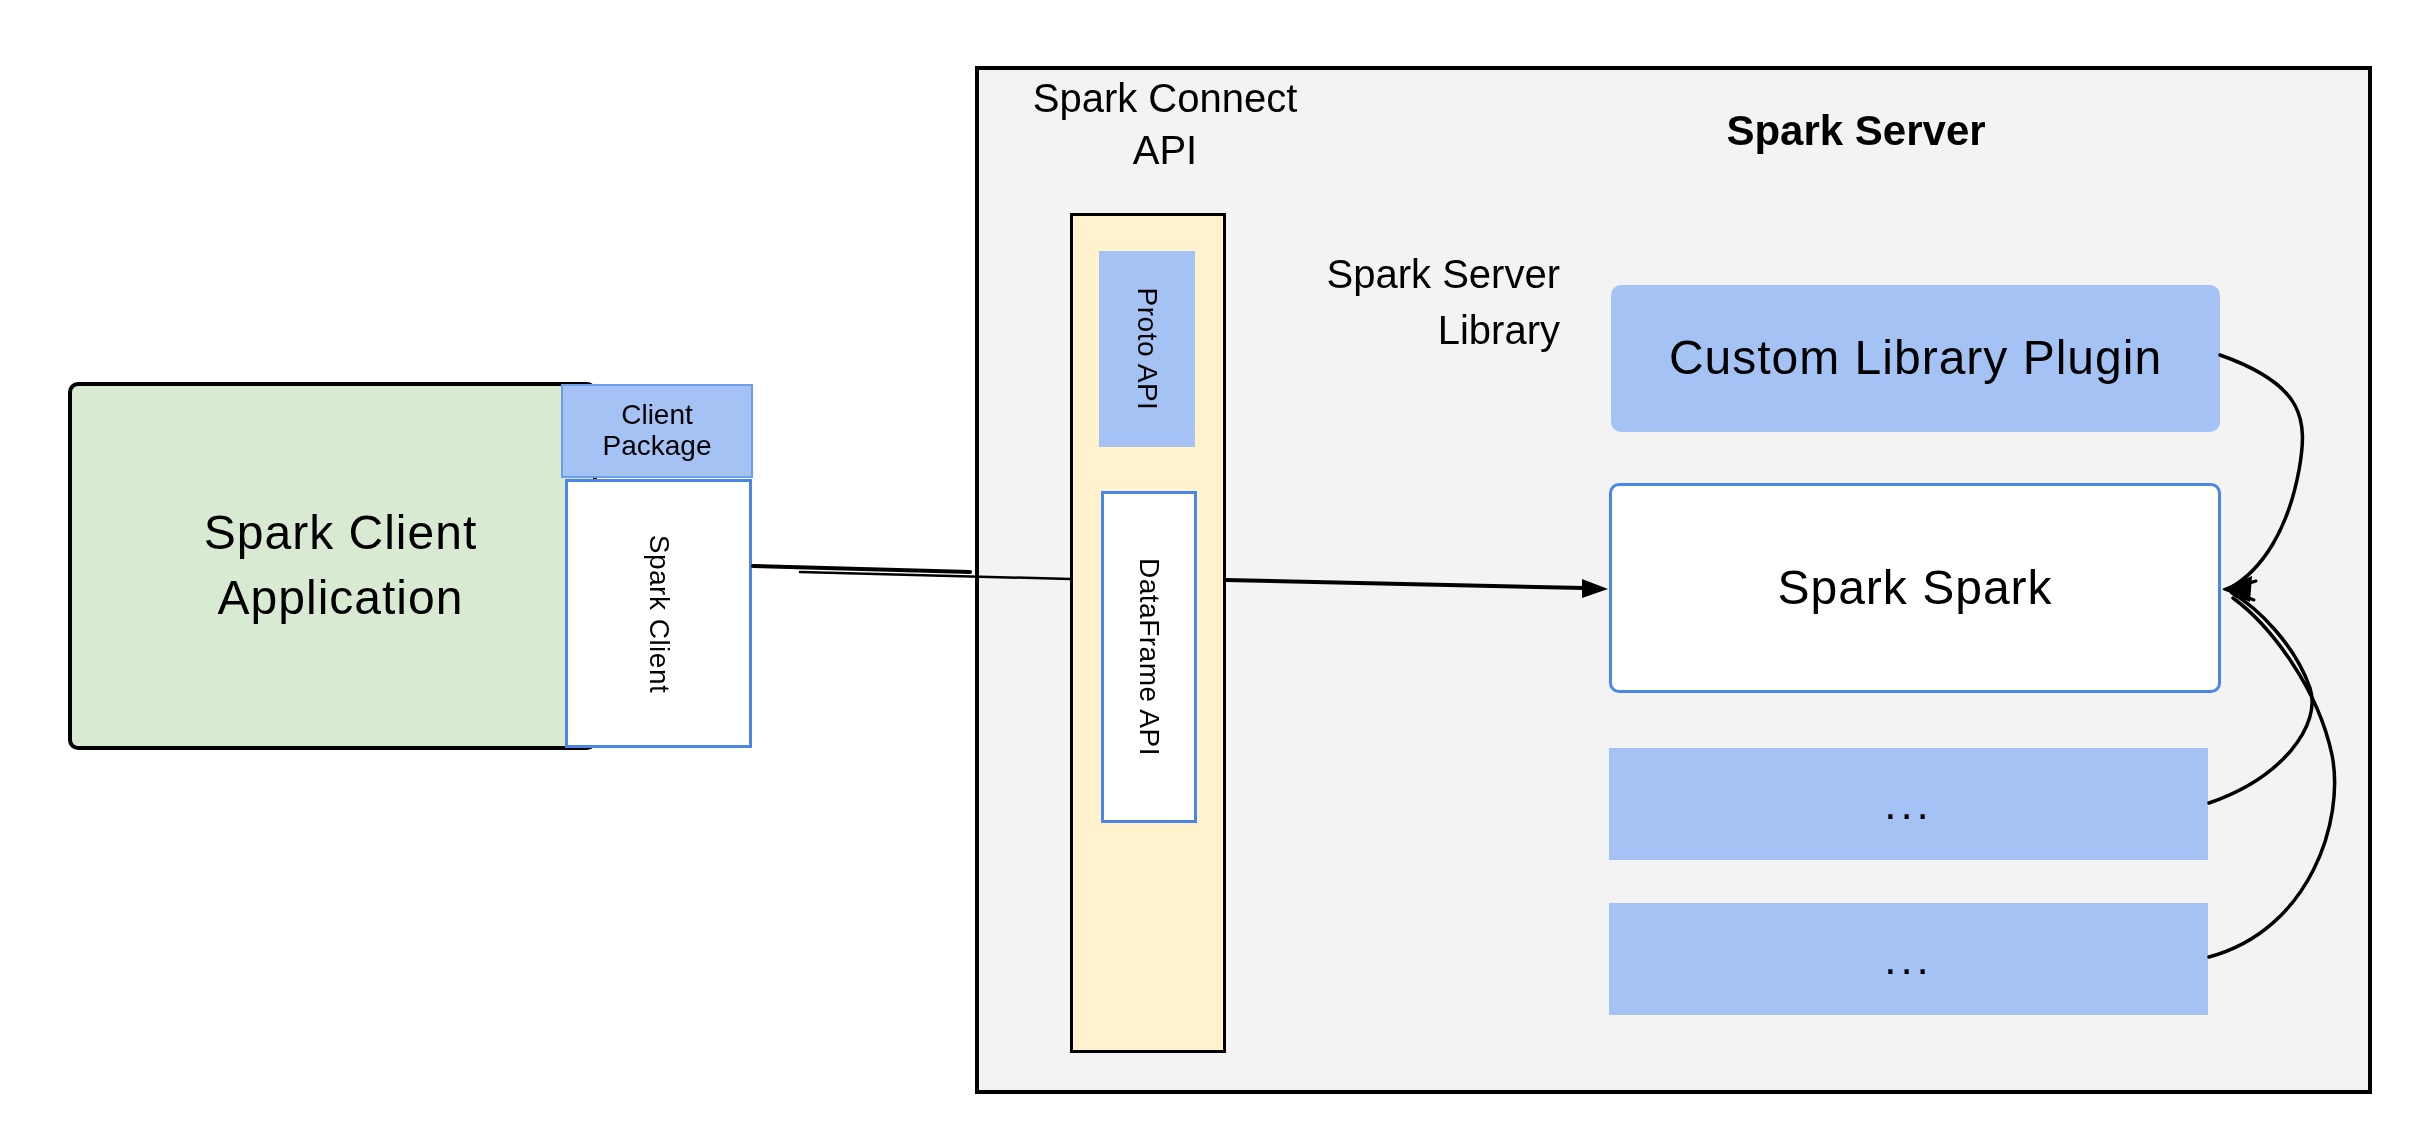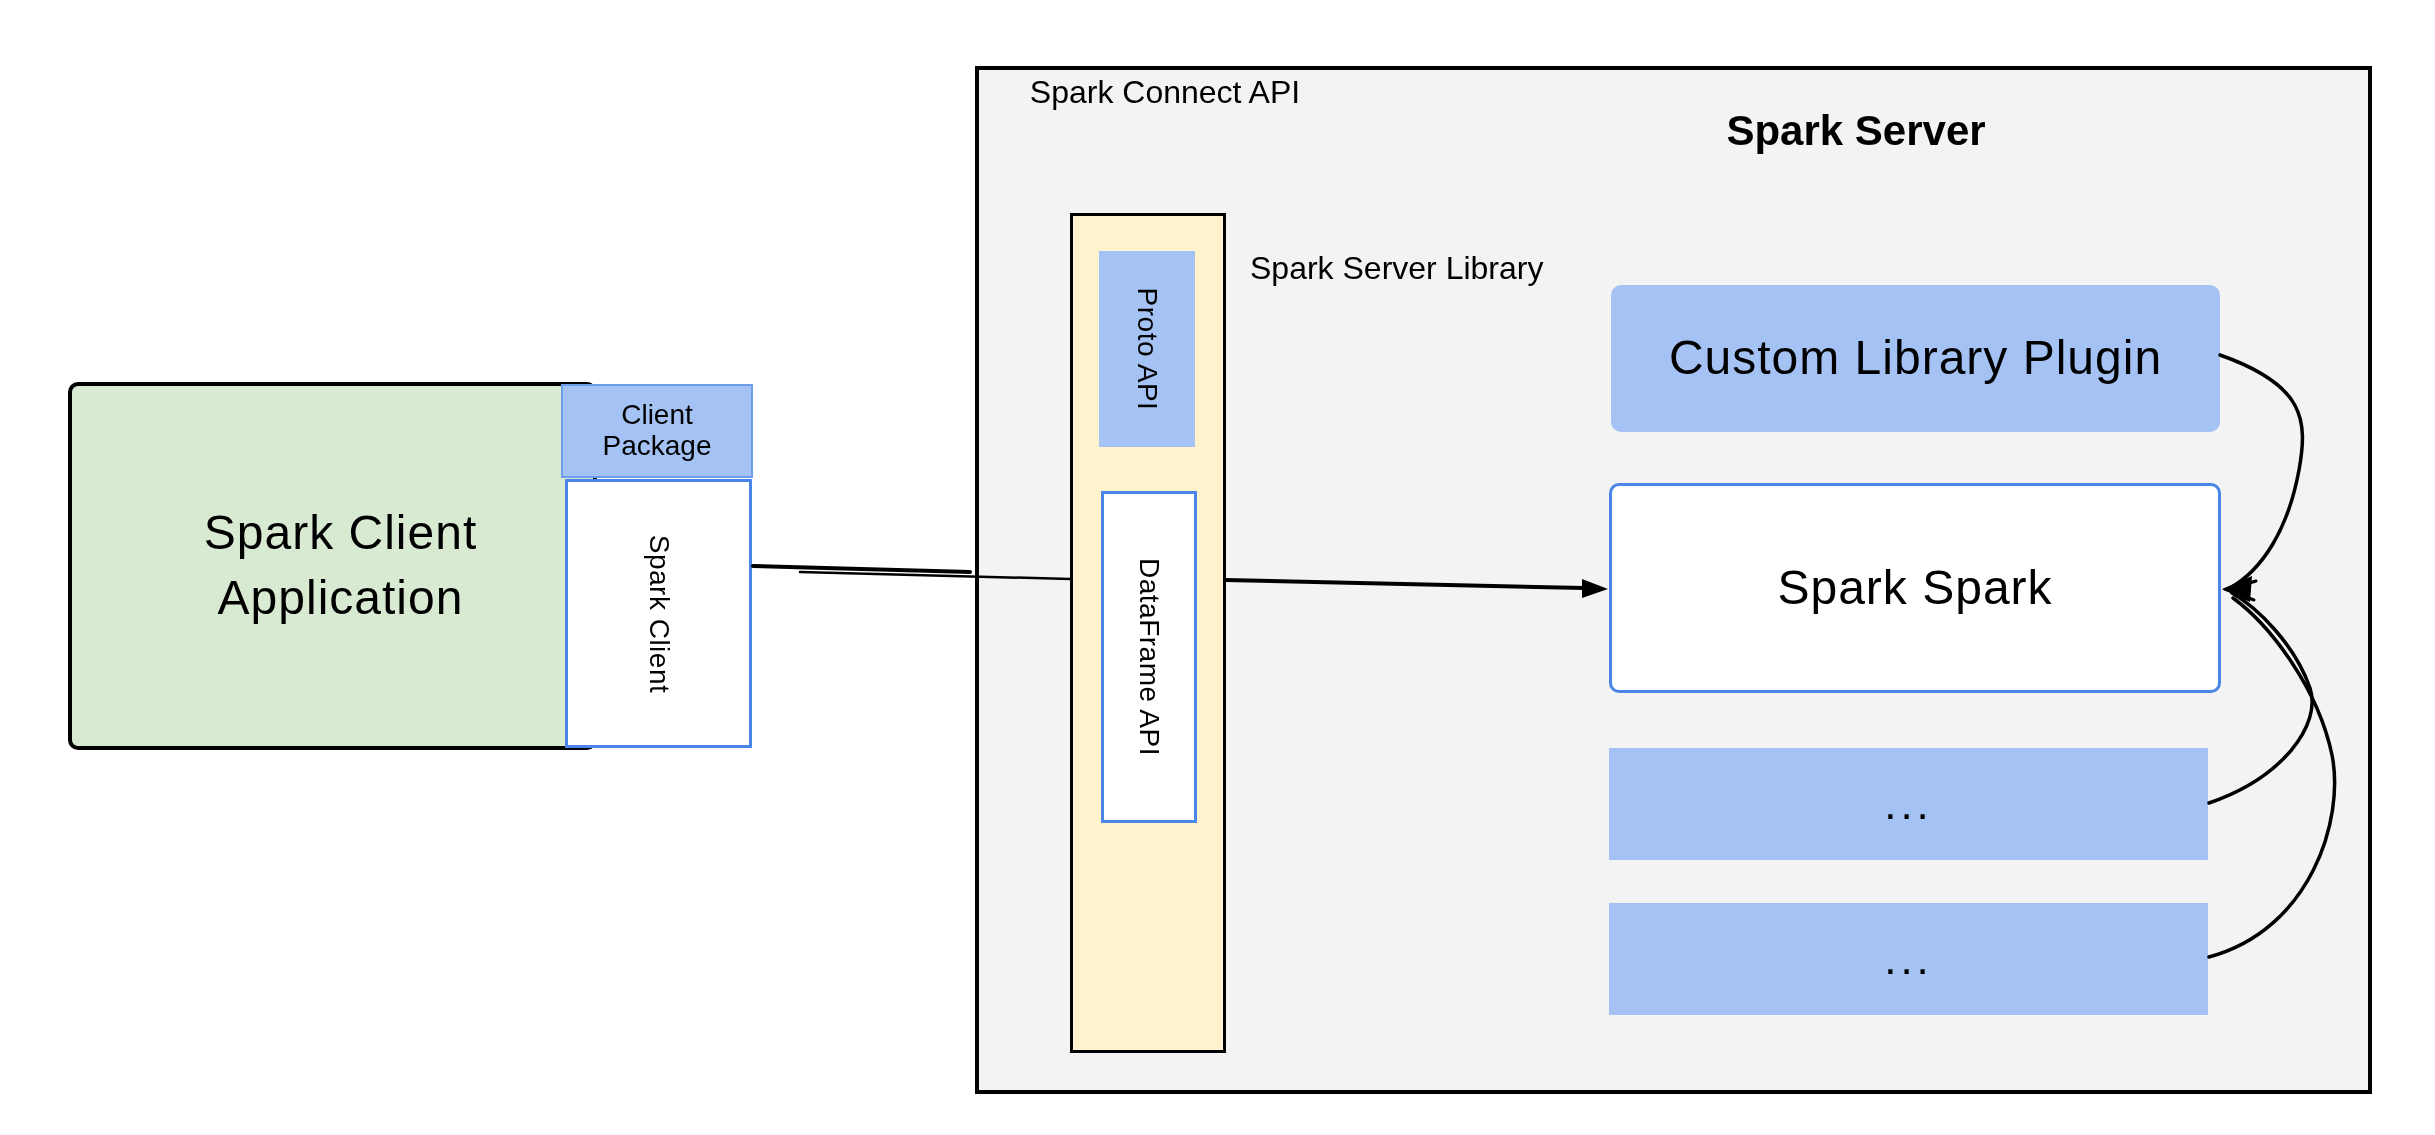--- a/index.html
+++ b/index.html
@@ -12,21 +12,21 @@
   body{font-family:"Liberation Sans",sans-serif;color:var(--ink);}
   .canvas{position:relative;width:2435px;height:1135px;background:var(--page-bg);overflow:hidden;}
   .box{position:absolute;display:flex;align-items:center;justify-content:center;text-align:center;}
   .green-box{background:var(--green-fill);border:4px solid #000;}
   .gray-box{background:var(--gray-fill);border:4px solid #000;}
   .yellow-box{background:var(--yellow-fill);border:3px solid #000;}
   .blue-box{background:var(--blue-fill);}
   .blue-box.bordered{border:2px solid var(--blue-border-soft);}
   .white-box{background:#fff;border:3px solid var(--blue-border);}
   .big-label{font-size:48px;letter-spacing:1px;line-height:1.35;border-radius:10px;}
-  .med-label{font-size:32px;line-height:1.3;}
+  .med-label{font-size:40px;line-height:1.3;}
   .small-label{font-size:28px;line-height:1.1;}
   .bold{font-weight:bold;}
   .vtext{position:absolute;left:50%;top:50%;transform:translate(-50%,-50%) rotate(90deg);
          white-space:nowrap;font-size:28px;letter-spacing:0.5px;}
   .caption{position:absolute;}
   .dots{font-size:44px;letter-spacing:4px;}
   svg.overlay{position:absolute;left:0;top:0;pointer-events:none;}
 </style>
 </head>
 <body>
@@ -42,21 +42,21 @@
   <div class="box yellow-box" style="left:1070px;top:213px;width:156px;height:840px;"></div>
 
   <div class="box blue-box" style="left:1099px;top:251px;width:96px;height:196px;">
     <span class="vtext">Proto API</span>
   </div>
 
   <div class="box white-box" style="left:1101px;top:491px;width:96px;height:332px;">
     <span class="vtext">DataFrame API</span>
   </div>
 
-  <div class="caption med-label" style="left:1250px;top:246px;width:310px;line-height:1.4;text-align:left;">Spark Server Library</div>
+  <div class="caption med-label" style="left:1250px;top:246px;width:310px;line-height:1.4;text-align:right;">Spark Server Library</div>
 
   <div class="box blue-box big-label" style="left:1611px;top:285px;width:609px;height:147px;">
     <span>Custom Library Plugin</span>
   </div>
 
   <div class="box white-box big-label" style="left:1609px;top:483px;width:612px;height:210px;">
     <span>Spark Spark</span>
   </div>
 
   <div class="box blue-box" style="left:1609px;top:748px;width:599px;height:112px;">

